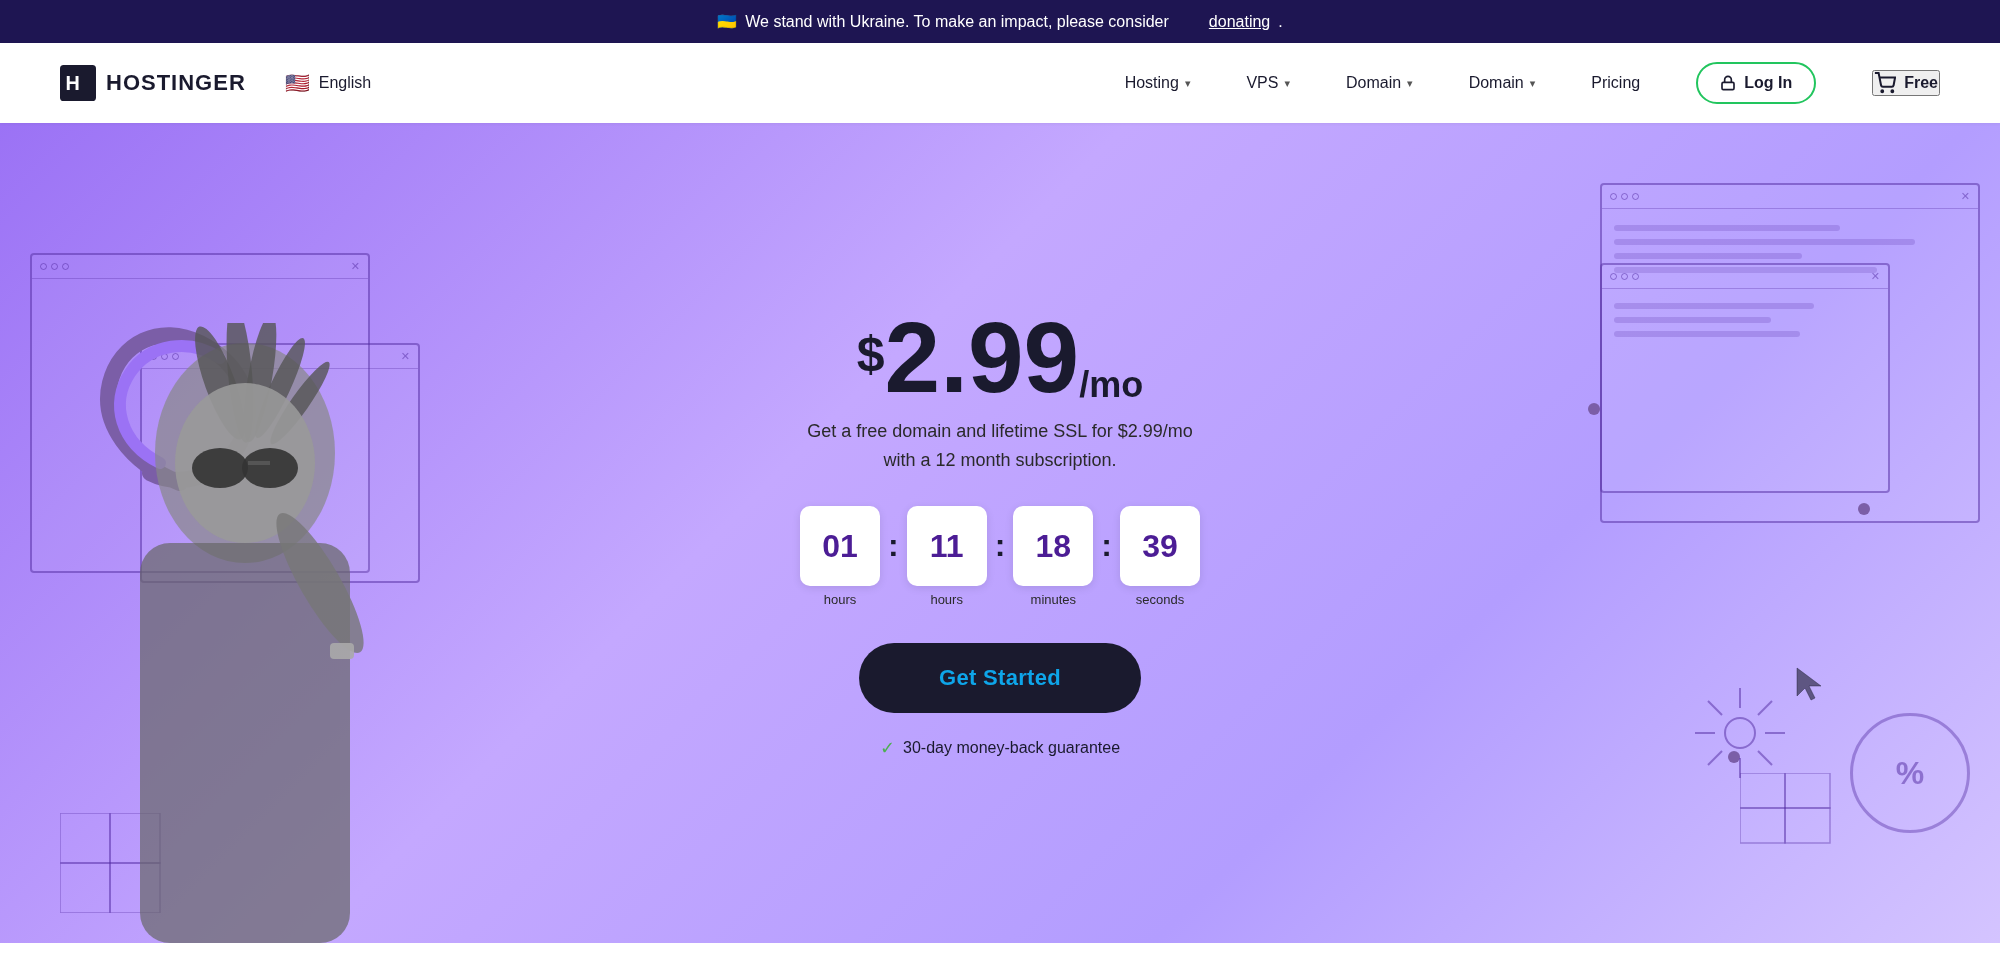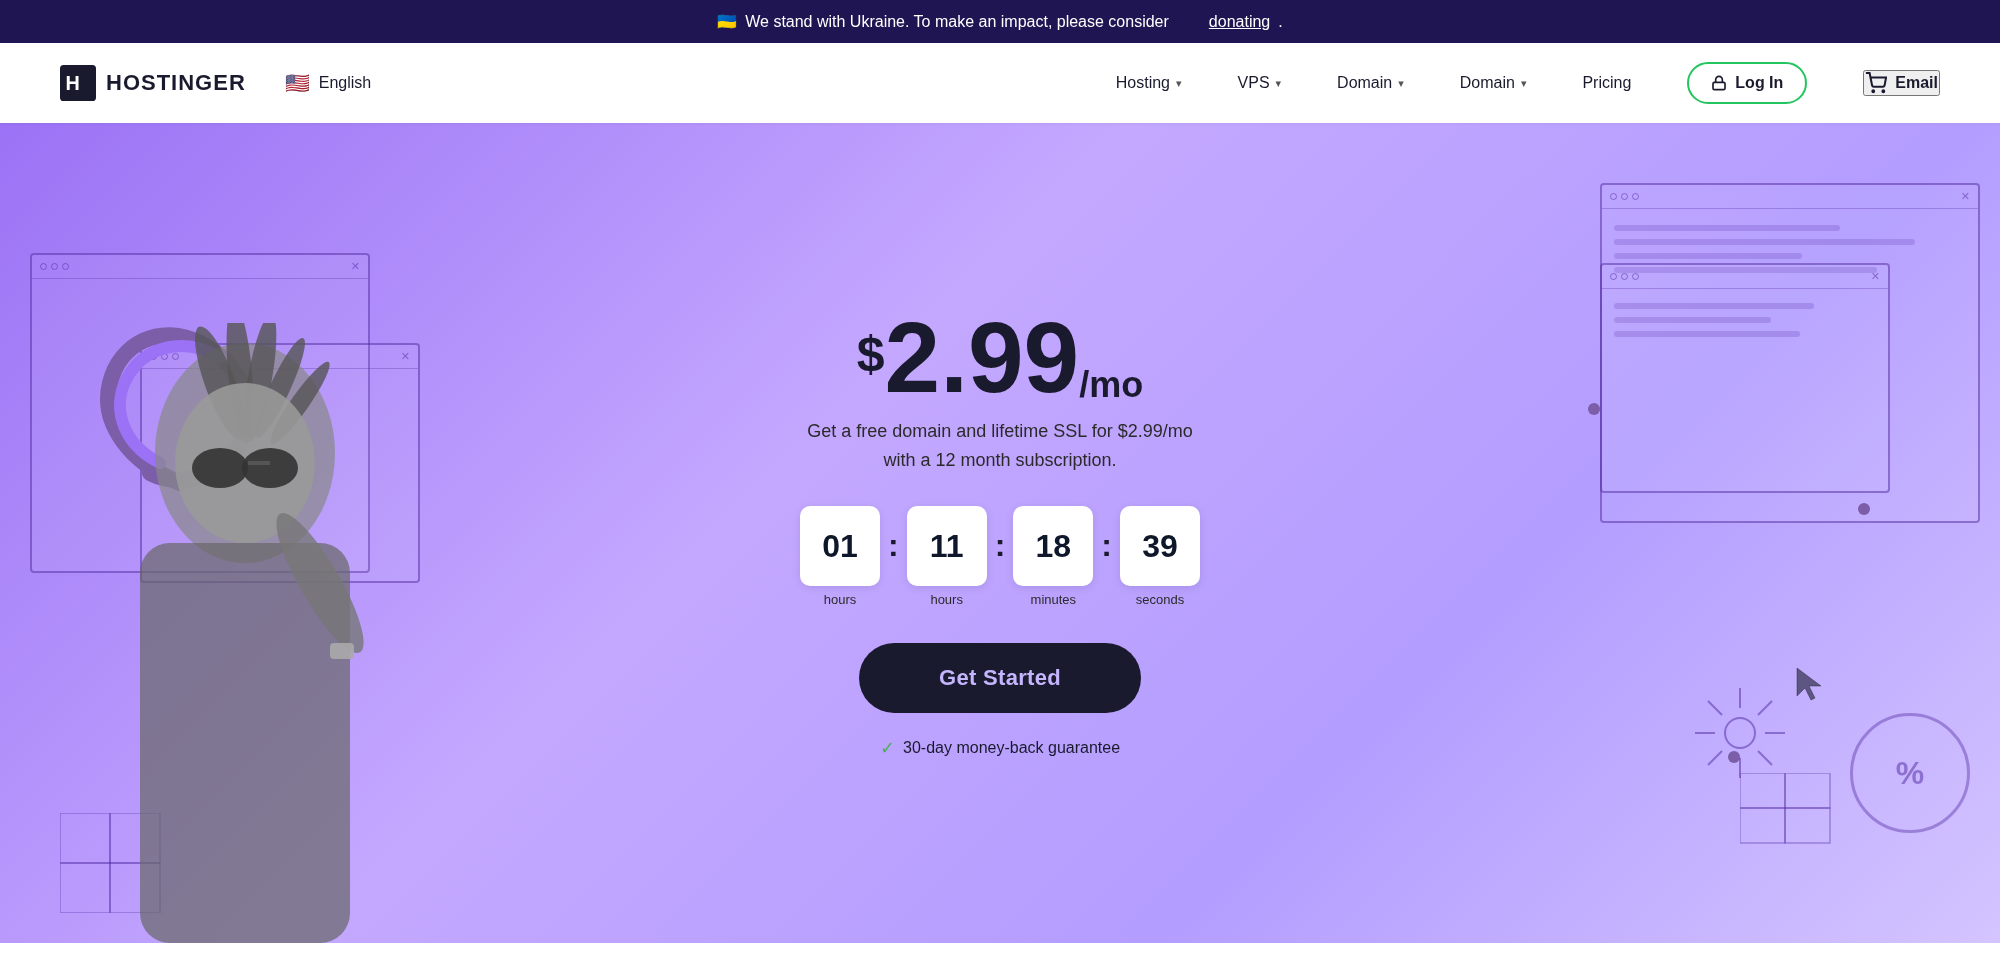--- a/index.html
+++ b/index.html
@@ -183,41 +183,41 @@
     .countdown-number {
       background: #fff;
       border-radius: 10px;
       width: 80px;
       height: 80px;
       display: flex;
       align-items: center;
       justify-content: center;
       font-size: 32px;
       font-weight: 700;
-      color: #0f172a;
+      color: #4c1d95;
       box-shadow: 0 2px 8px rgba(0,0,0,0.1);
     }
     .countdown-label {
       font-size: 13px;
       color: #2a2a2a;
       margin-top: 6px;
       font-weight: 500;
     }
     .countdown-sep {
       font-size: 32px;
       font-weight: 700;
       color: #1a1a2e;
       margin-bottom: 22px;
       padding: 0 4px;
     }
 
     
     .cta-btn {
       background: #1a1a2e;
-      color: #c4b5fd;
+      color: #0ea5e9;
       border: none;
       border-radius: 40px;
       padding: 22px 80px;
       font-size: 22px;
       font-weight: 700;
       cursor: pointer;
       display: block;
       margin: 0 auto 24px;
       letter-spacing: 0.3px;
     }
@@ -405,21 +405,21 @@
         <path d="M7 11V7a5 5 0 0 1 10 0v4"></path>
       </svg>
       <span>Log In</span>
     </button>
     <button class="cart-btn">
       <svg width="22" height="22" viewBox="0 0 24 24" fill="none" stroke="currentColor" stroke-width="2.2">
         <circle cx="9" cy="21" r="1"></circle>
           <circle cx="20" cy="21" r="1"></circle>
         <path d="M1 1h4l2.68 13.39a2 2 0 0 0 2 1.61h9.72a2 2 0 0 0 2-1.61L23 6H6"></path>
       </svg>
-      <span>Email</span>
+      <span>Free</span>
     </button>
   </div>
 </nav>
 
 <section class="hero">
 
   <div class="hero-left-deco">
 
     <svg class="swirl" viewBox="0 0 200 200" fill="none" xmlns="http://www.w3.org/2000/svg">
       <path d="M100 180 C50 160, 20 120, 30 80 C40 40, 80 20, 120 40 C160 60, 180 100, 160 140 C140 175, 100 185, 70 170" stroke="#7b5ea7" stroke-width="16" fill="none" stroke-linecap="round"></path>

